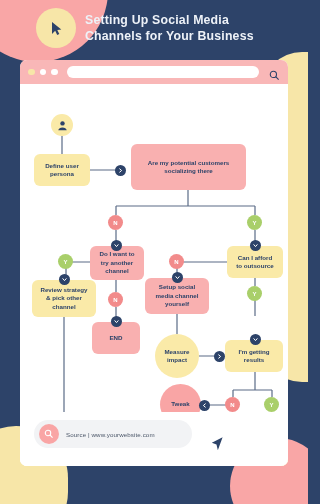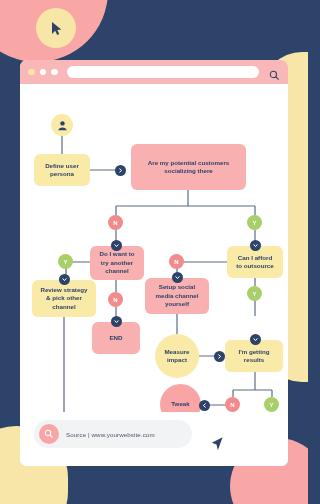--- a/index.html
+++ b/index.html
@@ -136,20 +136,24 @@
   <div class="blob-bl"></div>
   <div class="blob-br"></div>
 </div>
 
 <div class="header">
   <div class="cursor-badge">
     <svg width="13" height="15" viewBox="0 0 13 15">
         <path d="M2 1 L2 13 L5.2 9.8 L7.2 14 L9.3 13 L7.3 9 L11.3 8.6 Z" fill="#2d4369"></path>
       </svg>
   </div>
+  <div class="title">
+    <div>Setting Up Social Media</div>
+    <div>Channels for Your Business</div>
+  </div>
 </div>
 
 <div class="browser">
 
   <div class="chrome">
     <div class="dot yellow"></div>
     <div class="dot"></div>
     <div class="dot"></div>
     <div class="urlbar"></div>
     <span class="chrome-search">

